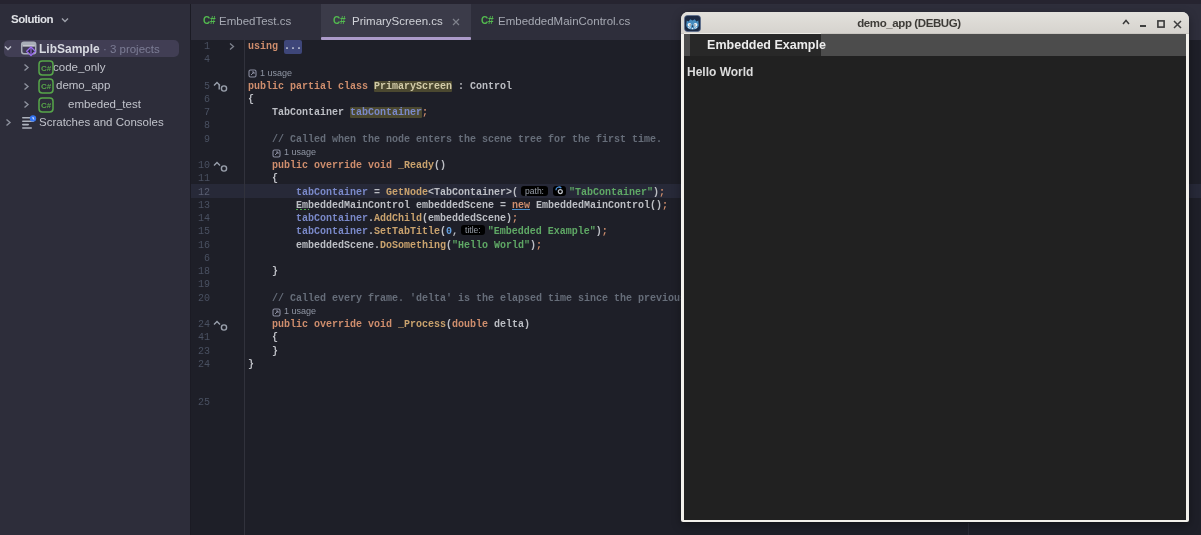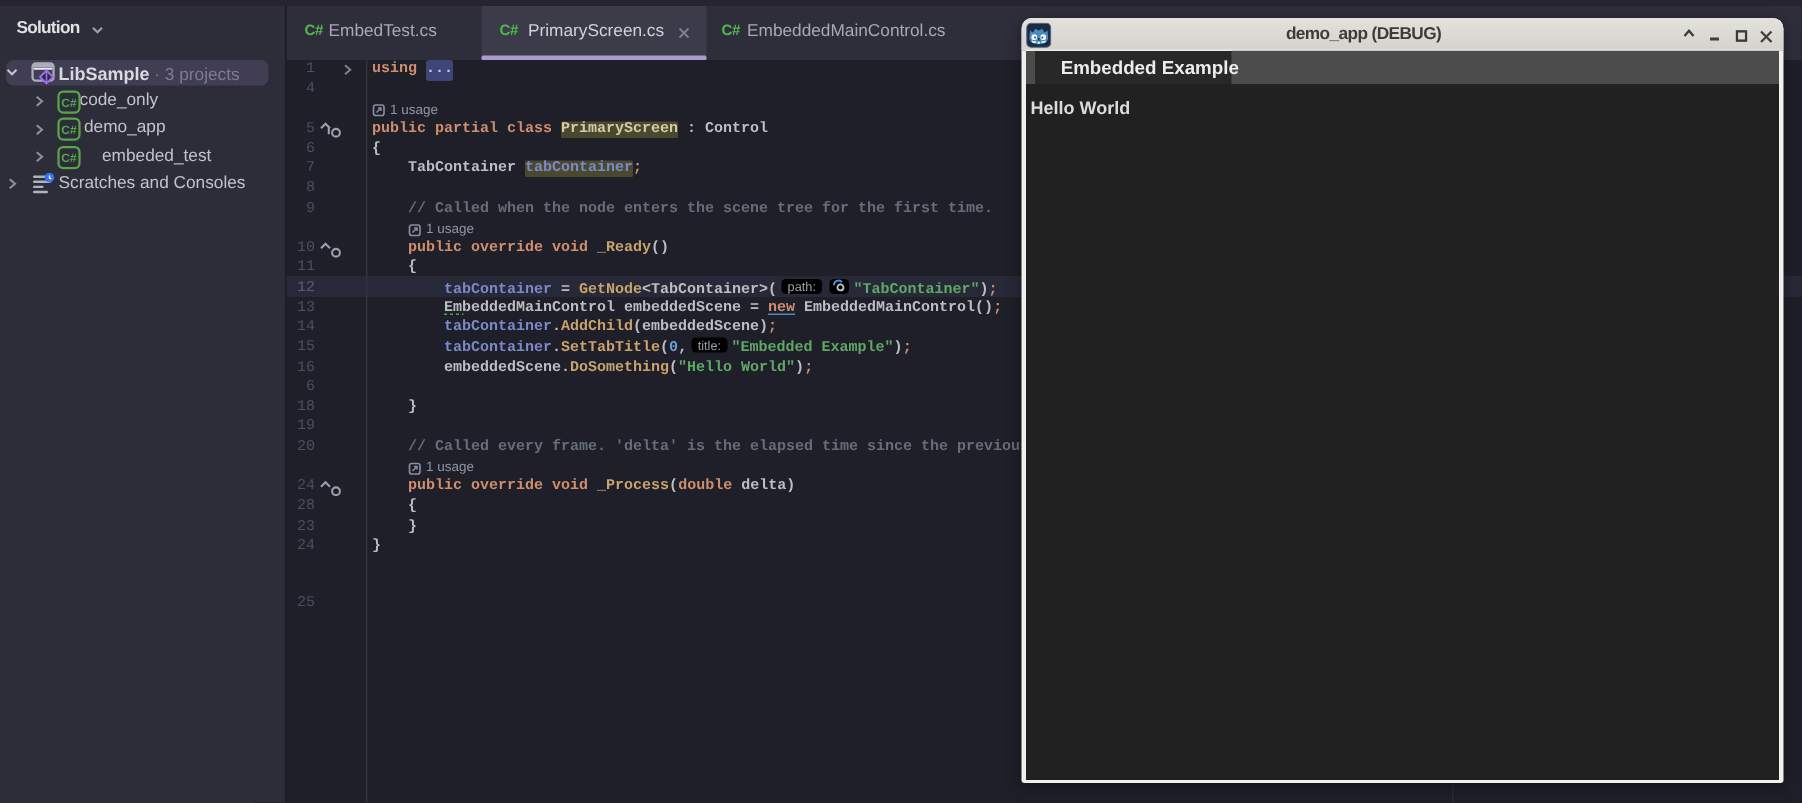--- a/index.html
+++ b/index.html
@@ -127,21 +127,21 @@
 <div class="ln" style="left:191px;top:185.6px;color:#5A5F73;">12</div>
 <div class="ln" style="left:191px;top:198.9px;">13</div>
 <div class="ln" style="left:191px;top:212.1px;">14</div>
 <div class="ln" style="left:191px;top:225.4px;text-align:right;">15</div>
 <div class="ln" style="left:191px;top:238.6px;">16</div>
 <div class="ln" style="left:191px;top:251.9px;">6</div>
 <div class="ln" style="left:191px;top:265.1px;">18</div>
 <div class="ln" style="left:191px;top:278.4px;">19</div>
 <div class="ln" style="left:191px;top:291.6px;">20</div>
 <div class="ln" style="left:191px;top:318.1px;">24</div>
-<div class="ln" style="left:191px;top:331.4px;">28</div>
+<div class="ln" style="left:191px;top:331.4px;">41</div>
 <div class="ln" style="left:191px;top:344.6px;">23</div>
 <div class="ln" style="left:191px;top:357.9px;">24</div>
 <div class="ln" style="left:191px;top:371.1px;margin-top:25px;">25</div>
 
 <svg class="abs" style="left:227px;top:42px;" width="9" height="9" viewBox="0 0 9 9">
   <path d="M3 1.5 L6.5 4.5 L3 7.5" fill="none" stroke="#7E828D" stroke-width="1.3"></path>
 </svg>
 <svg class="abs" style="left:213px;top:81px;" width="15" height="11" viewBox="0 0 15 11">
   <path d="M1 4.5 L4 1.5 L7 4.5" fill="none" stroke="#9AA0AC" stroke-width="1.4"></path>
   <rect x="5.5" y="3.5" width="1.4" height="5" fill="#9AA0AC"></rect>

